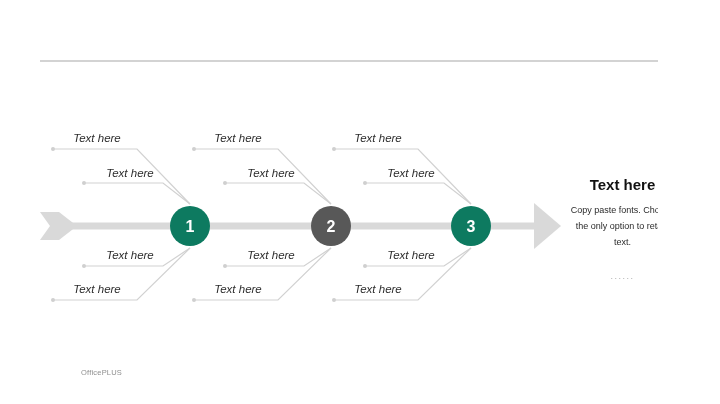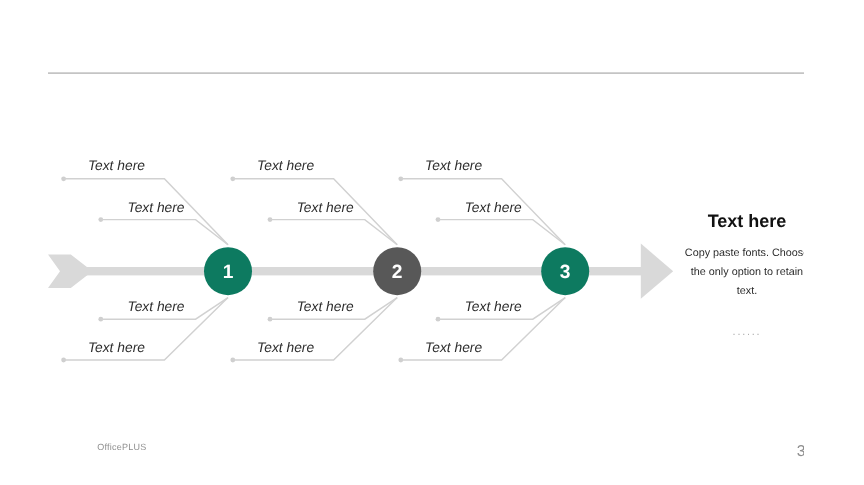--- a/index.html
+++ b/index.html
@@ -2,21 +2,20 @@
 <html><head>
 <meta charset="utf-8">
 <style>
   html,body{margin:0;padding:0;background:#fff;}
   .slide{
     position:relative;
     width:658px;height:404px;
     background:#ffffff;
     overflow:hidden;
     font-family:"Liberation Sans",sans-serif;
-    padding-left:12px;
   }
   .slide svg{position:absolute;left:0;top:0;}
   .rule{stroke:#c4c4c4;stroke-width:1.4;}
   .branch{fill:none;stroke:#d1d1d1;stroke-width:1.2;}
   .dot{fill:#cfcfcf;}
   .lbl{font-family:"Liberation Sans",sans-serif;font-style:italic;font-size:11.5px;fill:#2d2d2d;text-anchor:middle;}
   .num{font-family:"Liberation Sans",sans-serif;font-weight:bold;font-size:16px;fill:#ffffff;text-anchor:middle;}
   .callout{
     position:absolute;left:557px;top:176px;width:131px;
     text-align:center;

